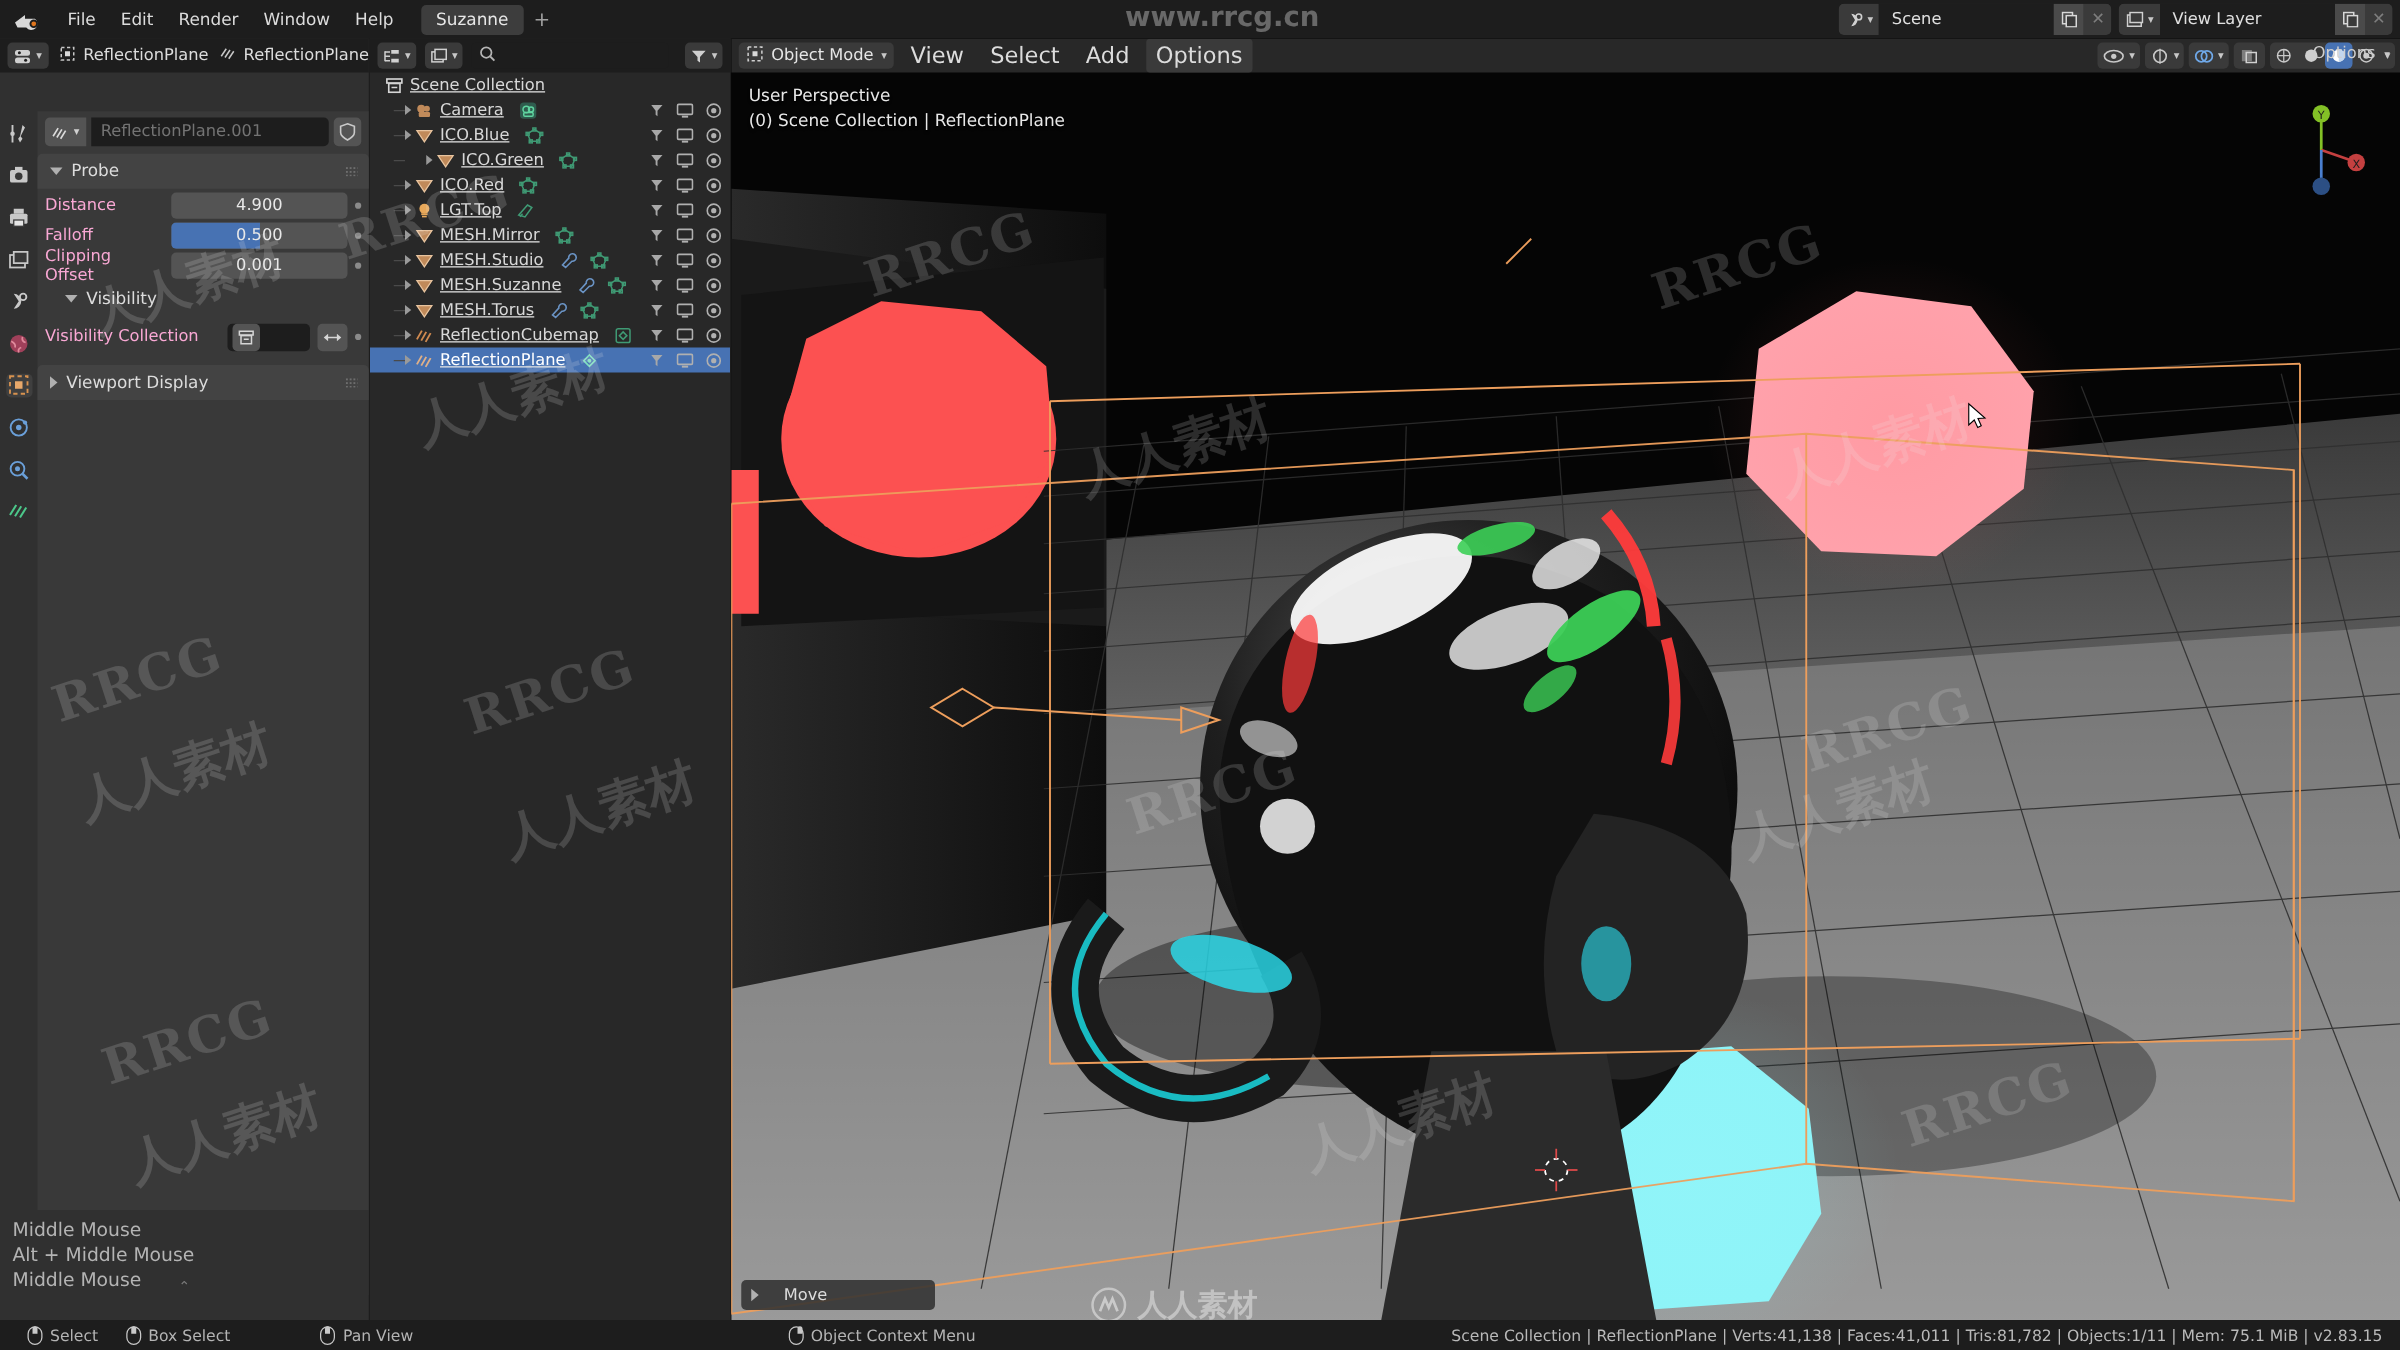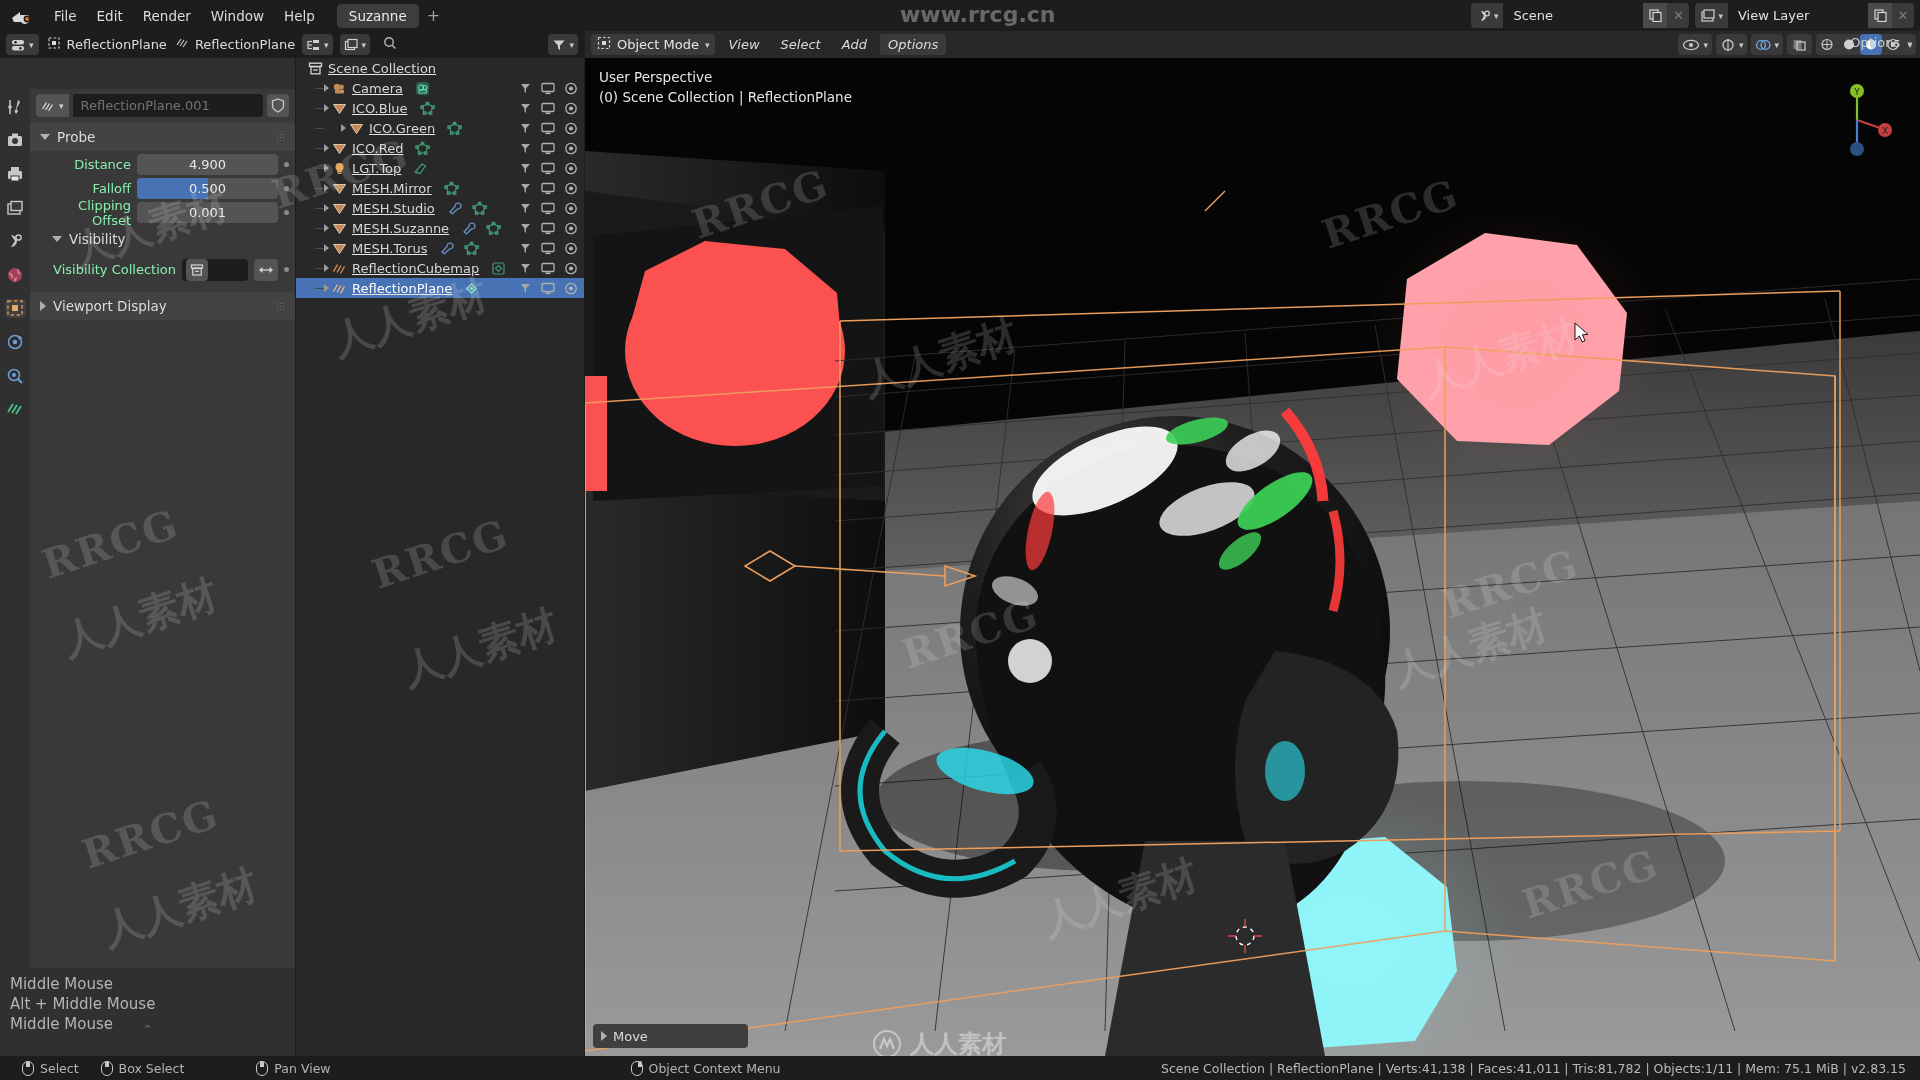--- a/index.html
+++ b/index.html
@@ -78,21 +78,21 @@
   .panel-head.sub { background:transparent; padding-left:22px; margin-top:2px; }
   .tri { width:0;height:0; border-left:5px solid transparent; border-right:5px solid transparent;
      border-top:6px solid #b0b0b0; }
   .tri.right { border-top:5px solid transparent; border-bottom:5px solid transparent;
      border-left:6px solid #b0b0b0; border-right:0; }
   .grip { position:absolute; right:9px; top:50%; transform:translateY(-50%);
      width:10px;height:8px;
      background-image: radial-gradient(#6e6e6e 35%, transparent 36%);
      background-size:3px 3px; }
   .prop-row { display:flex; align-items:center; height:21px; margin:3px 6px 0 6px; gap:6px; }
-  .prop-label { width:95px; text-align:right; font-size:13px; color:#86efac; }
+  .prop-label { width:95px; font-size:13px; color:#f9a8d4; }
   .prop-field { flex:1; height:21px; background:#545454; border-radius:4px;
      display:flex; align-items:center; justify-content:center; font-size:13px; color:#e8e8e8; position:relative;}
   .prop-field.slider { background:#545454; overflow:hidden; }
   .prop-field .fill { position:absolute; left:0; top:0; bottom:0; background:#4772b3; }
   .prop-field span { position:relative; z-index:2; }
   .dot { width:5px; height:5px; border-radius:50%; background:#8a8a8a; flex:0 0 5px;}
   .coll-field { flex:1; height:22px; background:#1d1d1d; border-radius:4px; display:flex;
      align-items:center; padding-left:4px; }
   .coll-icon-box { width:22px; height:22px; background:#545454; border-radius:4px;
      display:flex;align-items:center;justify-content:center;}
@@ -124,33 +124,33 @@
   .ol-data-icons { display:flex; align-items:center; gap:10px; margin-left:12px;}
   .ol-tree-dash { position:absolute; left:19px; width:9px; height:1px; background:#4a4a4a; top:10px;}
 
   
   #viewport { position:absolute; left:585px; top:31px; width:1335px; height:1025px;
      background:#000; overflow:hidden; }
   #vp-header { position:absolute; left:0; top:0; width:1335px; height:27px;
      background:#282828; display:flex; align-items:center; padding-left:6px; gap:5px; z-index:20;}
   .vp-mode { display:flex; align-items:center; gap:6px; background:#3a3a3a; border-radius:4px;
      height:21px; padding:0 6px; font-size:13px; }
-  .vp-menu { padding:3px 8px; font-size:13px; color:#dcdcdc; border-radius:3px;font-style:italic; }
+  .vp-menu { padding:3px 8px; font-size:18px; color:#dcdcdc; border-radius:3px; }
   .vp-menu.hl { background:#3a3a3a; }
   .vp-right { position:absolute; right:4px; display:flex; align-items:center; gap:4px; }
   .seg { display:flex; align-items:center; background:#3a3a3a; border-radius:4px; height:21px; }
   .seg > div { display:flex; align-items:center; justify-content:center; width:22px; height:21px;}
   .seg > div.on { background:#4772b3; border-radius:4px;}
   #vp-text { position:absolute; left:14px; top:36px; font-size:13.5px; color:#e8e8e8;
      line-height:20px; z-index:15; text-shadow:0 1px 2px #000; }
   #vp-options { position:absolute; right:8px; top:4px; font-size:13px; color:#cfcfcf; z-index:21;}
   #vp-gizmo { position:absolute; right:22px; top:48px; width:82px; height:82px; z-index:15;}
   #op-panel { position:absolute; left:8px; bottom:8px; width:155px; height:24px;
      background:#303030dd; border-radius:4px; display:flex; align-items:center;
-     padding-left:8px; gap:6px; z-index:18; }
+     padding-left:8px; gap:20px; z-index:18; }
 
   
   .vpart { position:absolute; }
 
   
   #statusbar { position:absolute; left:0; bottom:0; width:1920px; height:24px;
      background:#1d1d1d; display:flex; align-items:center; font-size:12.5px; color:#b4b4b4; }
   .sb-item { display:flex; align-items:center; gap:6px; margin-left:22px; }
   .mouse-icon { width:12px; height:15px; border:1.4px solid #c8c8c8; border-radius:6px; position:relative;}
   .mouse-icon::after { content:""; position:absolute; left:50%; top:-1px; transform:translateX(-50%);

